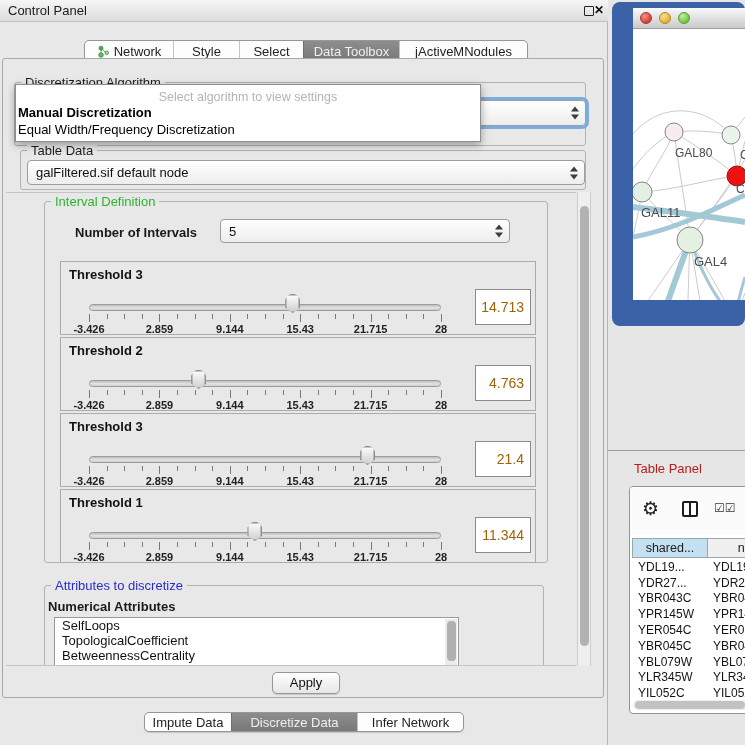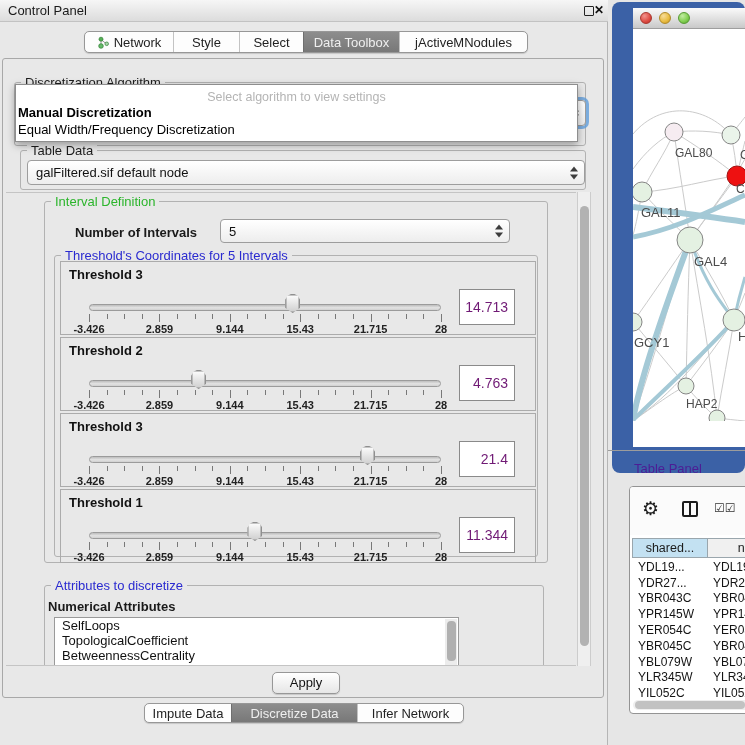--- a/index.html
+++ b/index.html
@@ -11,21 +11,21 @@
   
   .control-panel { left:0; top:0; width:608px; height:745px; background:#e8e8e8; border-right:1px solid #b5b5b5; }
   .cp-titlebar { left:0; top:0; width:608px; height:22px;
                  background:linear-gradient(#f6f6f6,#dcdcdc); border-bottom:1px solid #c2c2c2; }
   .cp-title { left:8px; top:3px; font-size:13px; color:#1a1a1a; }
   .float-box { right:14px; top:6px; width:10px; height:10px; border:1.5px solid #222; border-radius:1px; }
   .close-x { right:-2px; top:3px; width:16px; font-size:12px; font-weight:900; color:#111; }
 
   
   .seg { display:flex; height:22px; border:1px solid #979797; border-radius:5px; overflow:hidden;
-         background:#fdfdfd; box-shadow:0 1px 1px rgba(0,0,0,.15); }
+         background:#fdfdfd; box-shadow:0 1px 1px rgba(0,0,0,.15);margin-top:9px; }
   .seg .tab { display:flex; align-items:center; justify-content:center; gap:4px;
               font-size:13px; color:#222; border-left:1px solid #c3c3c3; height:100%; }
   .seg .tab:first-child { border-left:none; }
   .seg .tab.selected { background:linear-gradient(#8d8d8d,#787878); color:#efefef; border-left-color:#6f6f6f; }
 
   
   .content-frame { left:2px; top:58px; width:602px; height:640px; border:1px solid #a8a8a8;
                    border-radius:3px; background:#e8e8e8; }
   .groupbox { border:1px solid #b2b2b2; border-radius:3px; }
   .legend { position:absolute; top:-8px; left:6px; background:#e8e8e8; padding:0 4px;
@@ -39,21 +39,21 @@
            font-size:13px; color:#111; display:flex; align-items:center; padding:0 22px 0 8px; }
   .combo.focused { box-shadow:0 0 0 3px rgba(96,158,219,.8); }
   .stepper { position:absolute; right:6px; top:50%; transform:translateY(-50%);
              display:flex; flex-direction:column; gap:3px; }
   .arr-up { width:0; height:0; border-left:4px solid transparent; border-right:4px solid transparent;
             border-bottom:5px solid #3c3c3c; }
   .arr-dn { width:0; height:0; border-left:4px solid transparent; border-right:4px solid transparent;
             border-top:5px solid #3c3c3c; }
 
   
-  .popup { left:15px; top:84px; width:563px; height:58px; background:#ffffff; border:1px solid #8e8e8e;
+  .popup { left:15px; top:84px; width:466px; height:58px; background:#ffffff; border:1px solid #8e8e8e;
            box-shadow:0 3px 8px rgba(0,0,0,.35); z-index:30; }
   .popup-hint { margin-top:5px; text-align:center; font-size:12.5px; color:#b4b4b4; }
   .popup-item { font-size:13px; color:#000; padding:1px 2px; line-height:15px; }
   .popup-item.bold { font-weight:bold; }
 
   
   .viewport { left:6px; top:192px; width:570px; height:474px; overflow:hidden;
               border-top:1px solid #c4c4c4; border-bottom:1px solid #c4c4c4; }
   .vscroll { left:577px; top:192px; width:14px; height:474px; background:#efefef;
              border-left:1px solid #cccccc; border-right:1px solid #cccccc; }
@@ -64,46 +64,46 @@
   .tpanel-title { position:absolute; left:8px; top:5px; font-size:13px; font-weight:bold; color:#111; }
   .slider-track { position:absolute; left:28px; top:42px; width:352px; height:7px; border:1px solid #9b9b9b;
                   border-radius:4px; background:linear-gradient(#bdbdbd,#e3e3e3 55%,#d0d0d0); }
   .slider-thumb { position:absolute; top:32px; width:15px; height:19px;
                   background:linear-gradient(#ffffff,#cccccc); 
                   clip-path:polygon(50% 100%,0% 72%,0% 30%,18% 8%,38% 0%,62% 0%,82% 8%,100% 30%,100% 72%);
                   box-shadow:inset 0 0 0 1.5px #8f8f8f; }
   .tick { position:absolute; top:52px; width:1px; background:#787878; height:5px; }
   .tick.major { height:8px; }
   .tick-label { position:absolute; top:61px; transform:translateX(-50%); font-size:11px; font-weight:bold; color:#222; }
-  .valbox { position:absolute; left:398px; top:27px; width:56px; height:36px; background:#ffffff;
-            border:1px solid #8a8a8a; font-size:14px; color:#701a75; text-align:right;
+  .valbox { position:absolute; left:414px; top:27px; width:56px; height:36px; background:#ffffff;
+            border:1px solid #8a8a8a; font-size:14px; color:#a16207; text-align:right;
             line-height:34px; padding-right:6px; }
 
   
   .listbox { background:#ffffff; border:1px solid #9a9a9a; overflow:hidden; }
   .list-item { font-size:13px; color:#111; padding:1px 0 0 7px; line-height:14px; }
   .list-scroll { position:absolute; right:1px; top:1px; width:12px; bottom:1px; background:#ececec; }
   .list-thumb { position:absolute; left:1.5px; top:2px; width:9px; height:40px; background:#b0b0b0; border-radius:4px; }
 
   .apply-btn { left:272px; top:672px; width:68px; height:22px; border:1px solid #979797; border-radius:5px;
                background:linear-gradient(#ffffff,#e6e6e6); font-size:13px; text-align:center;
                line-height:20px; color:#111; box-shadow:0 1px 1px rgba(0,0,0,.15); }
 
   
-  .net-window { left:612px; top:2px; width:133px; height:471px; background:#3b61a6; border-top-left-radius:8px;border-radius:8px; }
+  .net-window { left:612px; top:2px; width:133px; height:324px; background:#3b61a6; border-top-left-radius:8px;border-radius:8px; }
   .net-titlebar { left:21px; top:6px; right:0; height:21px;
                   background:linear-gradient(#fafafa,#c9c9c9); border-bottom:1px solid #9e9e9e; }
   .light { position:absolute; top:4px; width:12px; height:12px; border-radius:50%; }
   .light.red    { left:7px;  background:radial-gradient(circle at 35% 30%, #f2938c, #dd4a41 60%, #b13028); border:1px solid #a8362e; }
   .light.yellow { left:26px; background:radial-gradient(circle at 35% 30%, #f7dc9a, #e8bb3f 60%, #c08f22); border:1px solid #b08a2a; }
   .light.green  { left:45px; background:radial-gradient(circle at 35% 30%, #c2ecA2, #7fce4e 60%, #54992f); border:1px solid #569a33; }
   .net-canvas { left:21px; top:27px; right:0; bottom:26px; background:#ffffff; overflow:hidden; }
 
   .tp-divider { left:608px; top:450px; width:137px; height:1px; background:#9c9c9c; }
-  .tp-title { left:634px; top:461px; font-size:13px; color:#4c1d95; }
+  .tp-title { left:634px; top:461px; font-size:13px; color:#b91c1c; }
   .table-box { left:629px; top:486px; width:130px; height:228px; background:#ffffff;
                border:1px solid #949494; border-radius:4px; overflow:hidden; }
   .tb-toolbar { position:absolute; left:0; top:0; width:100%; height:48px; background:#fbfbfb; }
   .gear { position:absolute; left:12px; top:11px; font-size:19px; color:#1c1c1c; line-height:22px; }
   .colicon { position:absolute; left:52px; top:14px; width:16px; height:16px; border:2px solid #1c1c1c; border-radius:2px; }
   .colicon::after { content:""; position:absolute; left:5px; top:0; width:2px; height:12px; background:#1c1c1c; }
   .checks { position:absolute; left:84px; top:14px; font-size:12px; color:#333; letter-spacing:0px; }
   .thead { position:absolute; left:2px; top:51px; display:flex; height:20px; }
   .th { border:1px solid #9aa6ad; font-size:12.5px; display:flex; align-items:center; justify-content:center; color:#1c1c1c; }
   .th.sel { background:#c3e1f2; width:76px; }
@@ -194,23 +194,20 @@
 
       <div class="abs" style="left:69px; top:32px; font-size:13px; font-weight:bold;">Number of Intervals</div>
       <div class="abs combo" style="left:214px; top:26px; width:290px; height:24px;">
         <span>5</span>
         <span class="stepper">
           <span class="arr-up"></span>
             <span class="arr-dn"></span>
         </span>
       </div>
 
-      <div class="abs groupbox" style="left:48px; top:62px; width:484px; height:302px;">
-        <span class="legend blue">Threshold's Coordinates for 5 Intervals</span>
-      </div>
 
       <div class="tpanel" style="top:68px;">
         <span class="tpanel-title">Threshold 3</span>
         <div class="slider-track"></div>
         <div class="slider-scale">
             <div class="tick major" style="left: 28px;"></div>
             <div class="tick" style="left: 45.6px;"></div>
             <div class="tick" style="left: 63.2px;"></div>
             <div class="tick" style="left: 80.8px;"></div>
             <div class="tick major" style="left: 98.4px;"></div>

